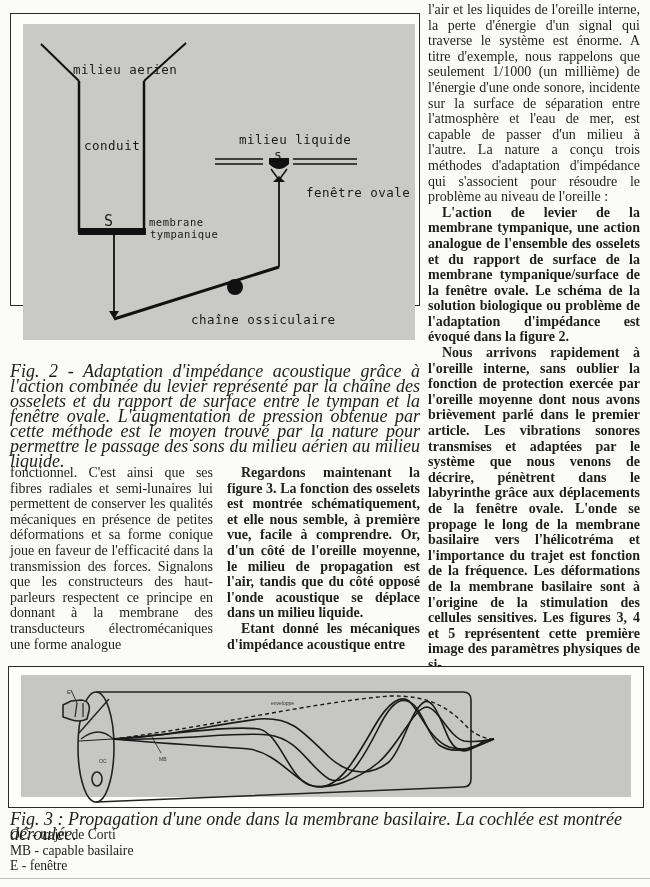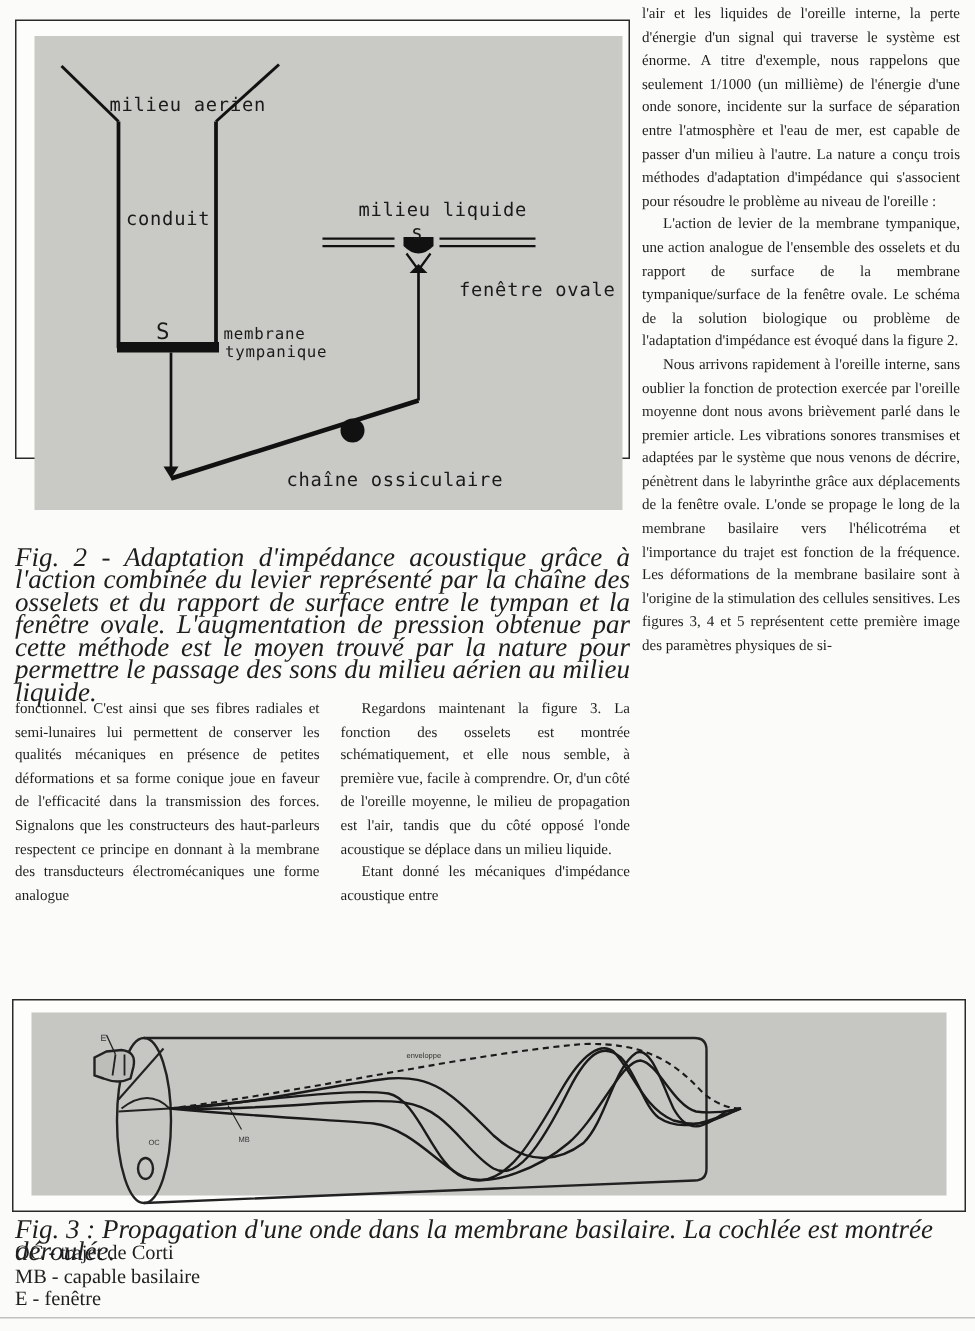--- a/index.html
+++ b/index.html
@@ -15,23 +15,23 @@
   }
   .fig2-gray { position: absolute; left: 12px; top: 10px; width: 392px; height: 316px; background: #c9c9c6; }
   .fig-svg { position: absolute; left: 0; top: 0; }
   .hand {
     font-family: "DejaVu Sans Mono", "Liberation Mono", monospace;
     font-size: 12.5px; fill: #1a1a1a; letter-spacing: 0.5px;
   }
   .caption {
     font-style: italic; font-size: 18px; line-height: 15px; text-align: justify;
   }
-  .col { font-size: 10px; line-height: 15.6px; text-align: justify; }
+  .col { font-size: 14px; line-height: 15.6px; text-align: justify; }
   .col p { margin: 0; }
-  .col p.ind { text-indent: 14px; }
+  .col p.ind { text-indent: 14px; font-weight: bold; }
   .fig3-frame {
     left: 8px; top: 666px; width: 636px; height: 142px;
     border: 1.5px solid #2a2a2a; background: #fdfdfb; box-sizing: border-box;
   }
   .fig3-gray { position: absolute; left: 12px; top: 8px; width: 610px; height: 122px; background: #c6c6c3; }
   .legend { font-size: 13.6px; line-height: 15.5px; }
   .legend div { white-space: nowrap; }
   .bottom-rule { left: 0; top: 878px; width: 650px; height: 1px; background: #c0c0c0; }
 </style>
 </head>

